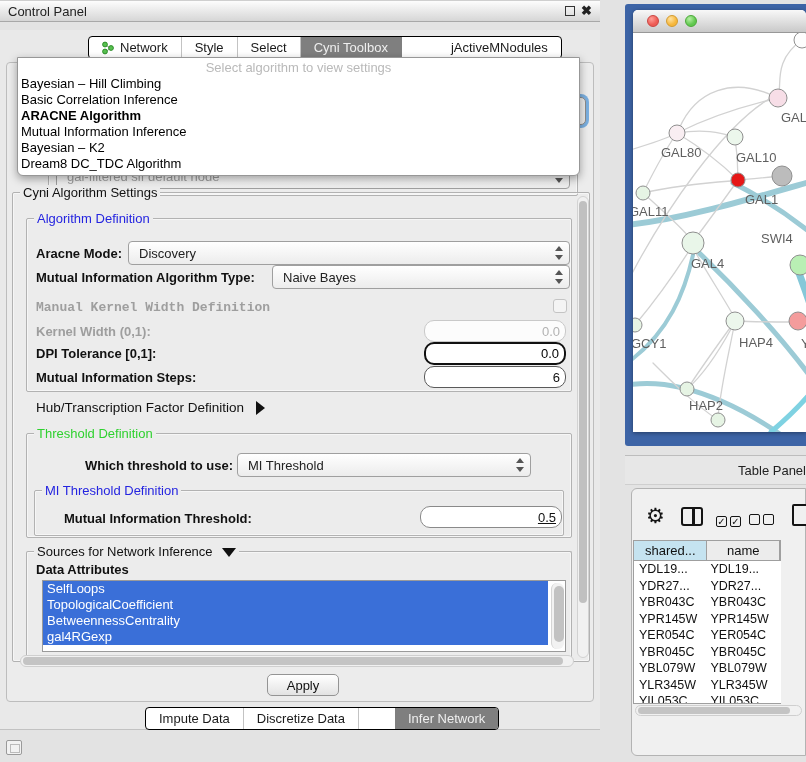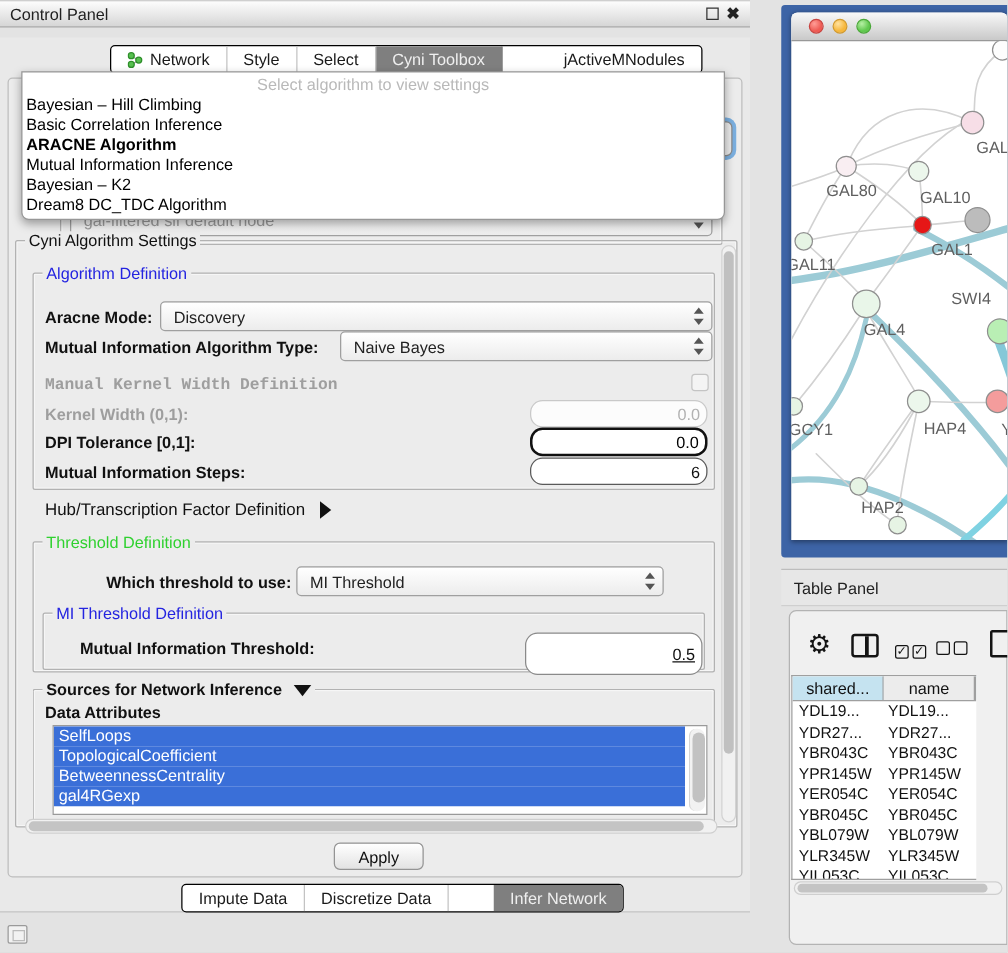--- a/index.html
+++ b/index.html
@@ -1,19 +1,19 @@
 <!DOCTYPE html>
 <html><head>
 <meta charset="utf-8">
 <style>
   * { margin:0; padding:0; box-sizing:border-box; }
   html,body { background:#d9d9d9; }
   body { font-family:"Liberation Sans", sans-serif; }
   .screen { position:relative; width:806px; height:762px; background:#e3e3e3; overflow:hidden; }
-  .abs { position:absolute; }
+  .abs { position:absolute;justify-content:flex-end; }
 
   
   .cp-titlebar { left:0; top:8; width:600px; height:22px;
     background:linear-gradient(#fdfdfd,#d6d6d6); border-top:1px solid #cfcfcf; border-bottom:1px solid #a8a8a8;
     display:flex; align-items:center; padding:0 8px; }
   .cp-title { font-size:13px; color:#222; }
   .win-btns { margin-left:auto; display:flex; gap:6px; align-items:center; }
   .float-btn { width:10px; height:10px; border:1.5px solid #333; background:transparent; }
   .close-btn { font-size:13px; color:#222; font-weight:bold; line-height:10px; }
 
@@ -228,24 +228,24 @@
 
     <div class="ctl-label" style="left:85px; top:458px;">Which threshold to use:</div>
     <div class="combo" style="left:237px; top:453px; width:294px; height:24px;">
       <span>MI Threshold</span>
       <span class="stepper"></span>
     </div>
 
     <div class="abs group" style="left:34px; top:490px; width:530px; height:46px;"></div>
     <div class="group-title blue" style="left:42px; top:483px;">MI Threshold Definition</div>
     <div class="ctl-label" style="left:44px; top:511px;padding-left:20px;">Mutual Information Threshold:</div>
-    <input class="field plain" style="left: 420px; top: 506px; width: 142px; height: 34px; border-color: rgb(138, 138, 138); text-decoration: underline;" value="0.5">
+    <input class="field plain" style="left: 420px; top: 506px; width: 142px; height: 22px; border-color: rgb(138, 138, 138); text-decoration: underline;" value="0.5">
 
     <div class="abs group" style="left:26px; top:551px; width:546px; height:111px; border-bottom:none;"></div>
-    <div class="group-title" style="left:34px; top:544px; color:#111;font-weight:bold;">
+    <div class="group-title" style="left:34px; top:544px; color:#111;">
       <span>Sources for Network Inference</span>
       <span class="tri-down"></span>
     </div>
     <div class="ctl-label" style="left:36px; top:562px;">Data Attributes</div>
     <div class="abs attr-list">
       <div id="attr-items">
           <div class="attr-item">SelfLoops</div>
           <div class="attr-item">TopologicalCoefficient</div>
           <div class="attr-item">BetweennessCentrality</div>
           <div class="attr-item">gal4RGexp</div>

